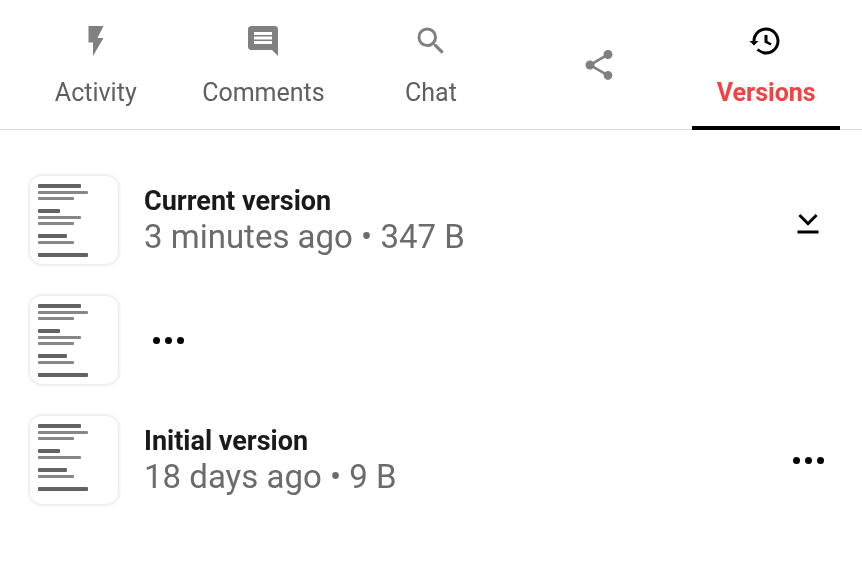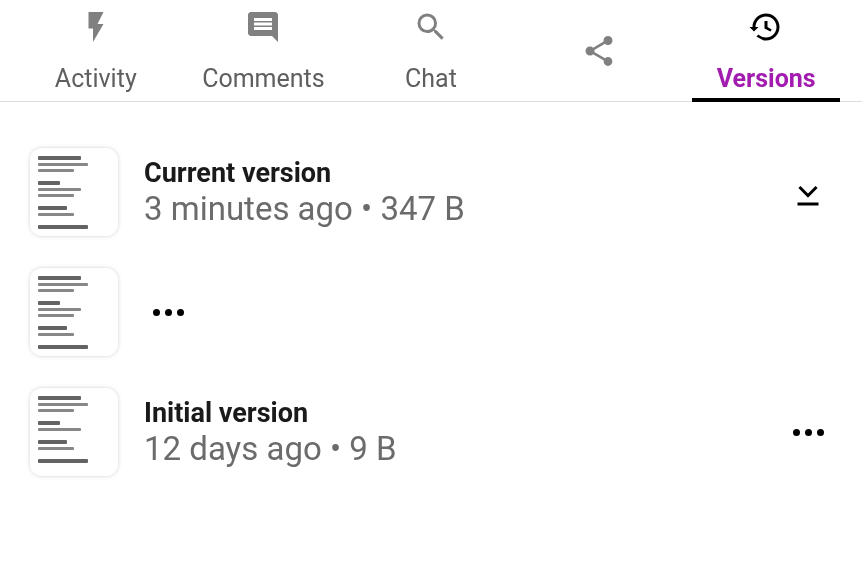--- a/index.html
+++ b/index.html
@@ -11,36 +11,36 @@
       font-family: -apple-system, BlinkMacSystemFont, "Segoe UI", Roboto, Helvetica, Arial, sans-serif;
       background: #fff;
       width: 862px;
       height: 576px;
       overflow: hidden;
     }
     .tabs {
       display: flex;
       border-bottom: 1px solid #ddd;
       padding: 0 12px;
-      height: 102px;
+      height: 130px;
       align-items: stretch;
     }
     .tab {
       flex: 1;
       display: flex;
       flex-direction: column;
       align-items: center;
       justify-content: center;
       gap: 18px;
       cursor: pointer;
       color: #5f5f5f;
       position: relative;
     }
     .tab.active {
-      color: #a21caf;
+      color: #ef4444;
     }
     .tab.active::after {
       content: "";
       position: absolute;
       bottom: -1px;
       left: 10px;
       right: 10px;
       height: 4px;
       background: #000;
     }
@@ -256,21 +256,21 @@
         <div class="thumb-line w60"></div>
         <div class="thumb-gap"></div>
         <div class="thumb-line bold w40"></div>
         <div class="thumb-line w50"></div>
         <div class="thumb-gap"></div>
         <div class="thumb-line bold w70"></div>
       </div>
     </div>
     <div class="version-info">
       <div class="version-title">Initial version</div>
-      <div class="version-meta"><span>12 days ago</span><span>  •  </span><span>9 B</span></div>
+      <div class="version-meta"><span>18 days ago</span><span>  •  </span><span>9 B</span></div>
     </div>
     <div class="version-action">
       <div class="dots">
           <span></span>
           <span></span>
           <span></span>
         </div>
     </div>
   </div>
 

